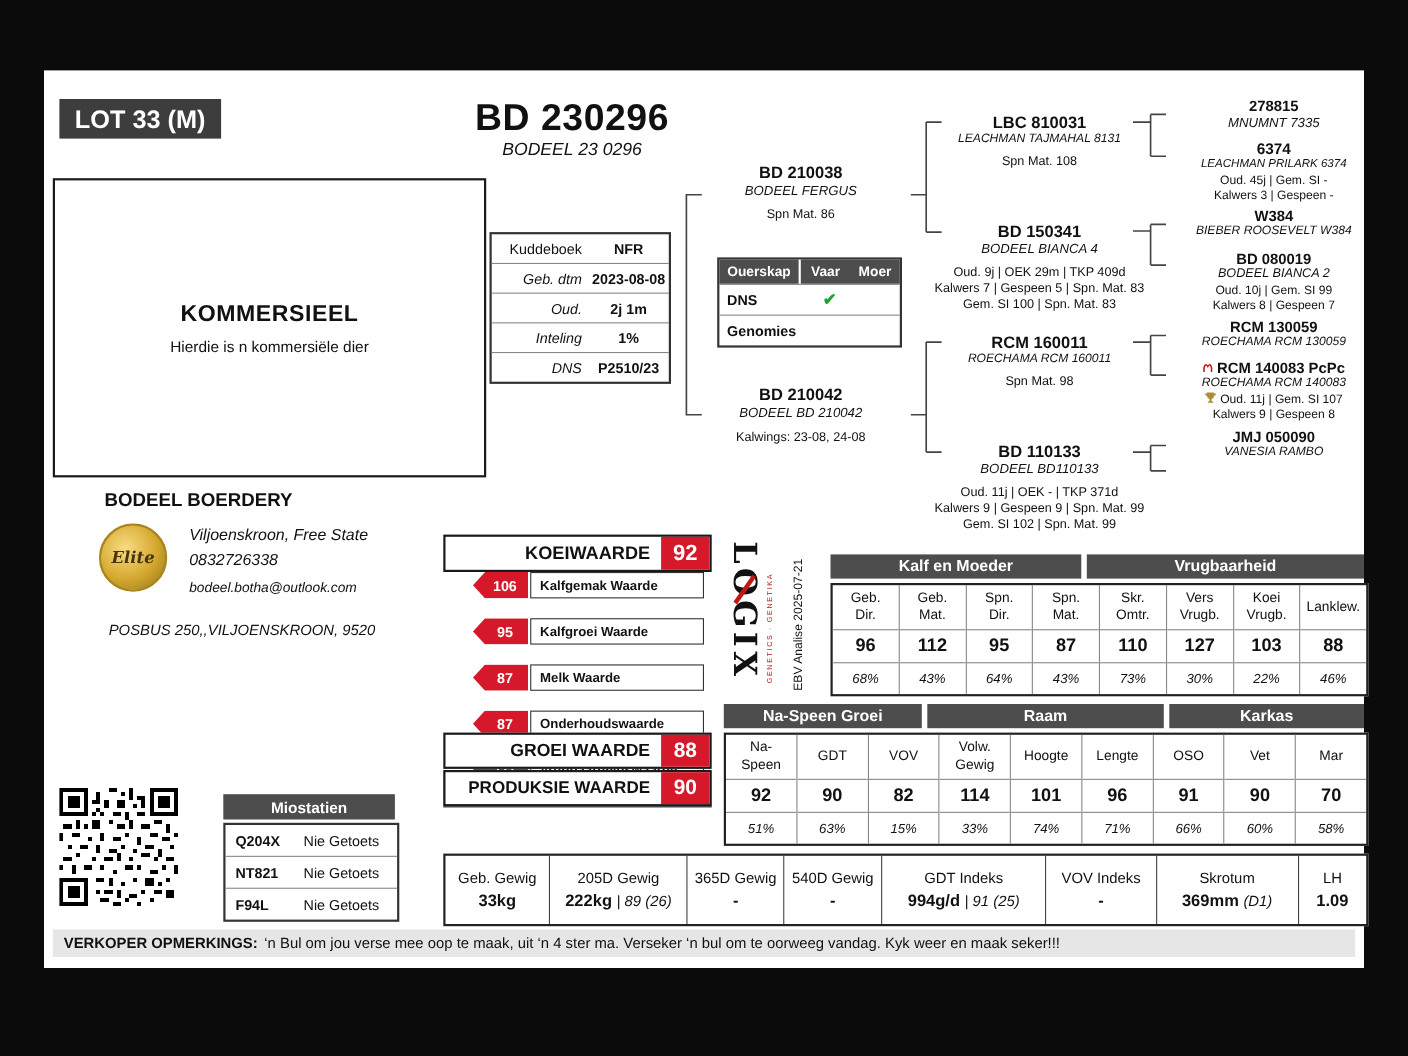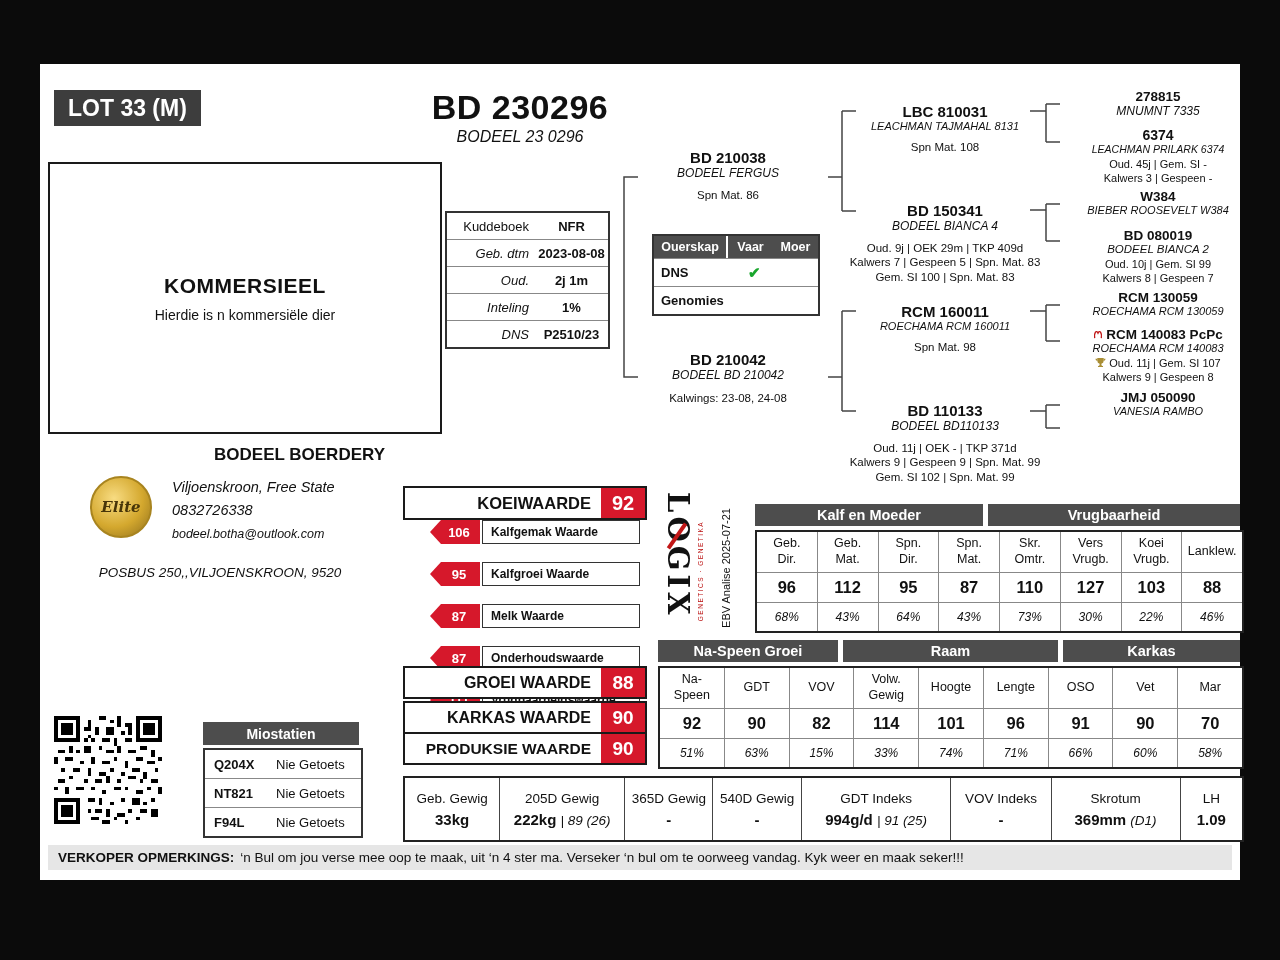--- a/index.html
+++ b/index.html
@@ -37,21 +37,21 @@
   .ped-name{font-size:12px;font-style:italic;}
   .ped-stats{margin-top:8px;}
   .ped-stat{font-size:11.5px;line-height:1.25;}
   .ped-extra{margin-top:10px;font-size:11.5px;}
   .g3-id{font-size:13.5px;font-weight:bold;}
   .g3-name{font-size:11px;font-style:italic;}
   .g3-stat{font-size:11px;line-height:1.3;}
   .g3 .ped-stats{margin-top:2px;}
   .brandmark,.trophy{vertical-align:-1px;margin-right:3px;}
 
-  .breeder-name{position:absolute;left:55px;top:381px;width:290px;text-align:right;font-weight:bold;font-size:17px;}
+  .breeder-name{position:absolute;left:55px;top:381px;width:290px;text-align:left;font-weight:bold;font-size:17px;}
   .logo{position:absolute;left:50px;top:412px;width:58px;height:58px;border-radius:50%;
         background:radial-gradient(circle at 38% 35%,#f8dc82,#d4a82e 55%,#8f6f1d);
         border:2px solid #a8841f;display:flex;align-items:center;justify-content:center;}
   .logo span{font-family:"DejaVu Serif",serif;font-style:italic;font-weight:bold;font-size:15px;color:#473509;}
   .contact{position:absolute;left:132px;top:415px;font-style:italic;}
   .contact .l1{font-size:14.5px;margin-bottom:7px;}
   .contact .l2{font-size:14.5px;margin-bottom:9px;}
   .contact .l3{font-size:12.5px;}
   .address{position:absolute;left:30px;top:501px;width:300px;text-align:center;font-style:italic;font-size:13.5px;}
 
@@ -307,21 +307,21 @@
         </div>
   </div>
   <div class="valbox" style="top:602px;height:29px;">
     <div class="vl" style="font-size:16px;">GROEI WAARDE</div>
     <div class="vv">88</div>
   </div>
   <div class="valbox" style="top:637px;height:29px;">
     <div class="vl" style="font-size:16px;">KARKAS WAARDE</div>
     <div class="vv">90</div>
   </div>
-  <div class="valbox" style="top:636px;height:29px;margin-top:32px;">
+  <div class="valbox" style="top:636px;height:29px;">
     <div class="vl" style="font-size:15.5px;">PRODUKSIE WAARDE</div>
     <div class="vv">90</div>
   </div>
 
   <div class="logix-brand">
     <div class="logix-text">LOGIX</div>
   </div>
   <div class="o-slash"></div>
   <div class="logix-sub">GENETICS · GENETIKA</div>
   <div class="ebv-analise">EBV Analise 2025-07-21</div>

